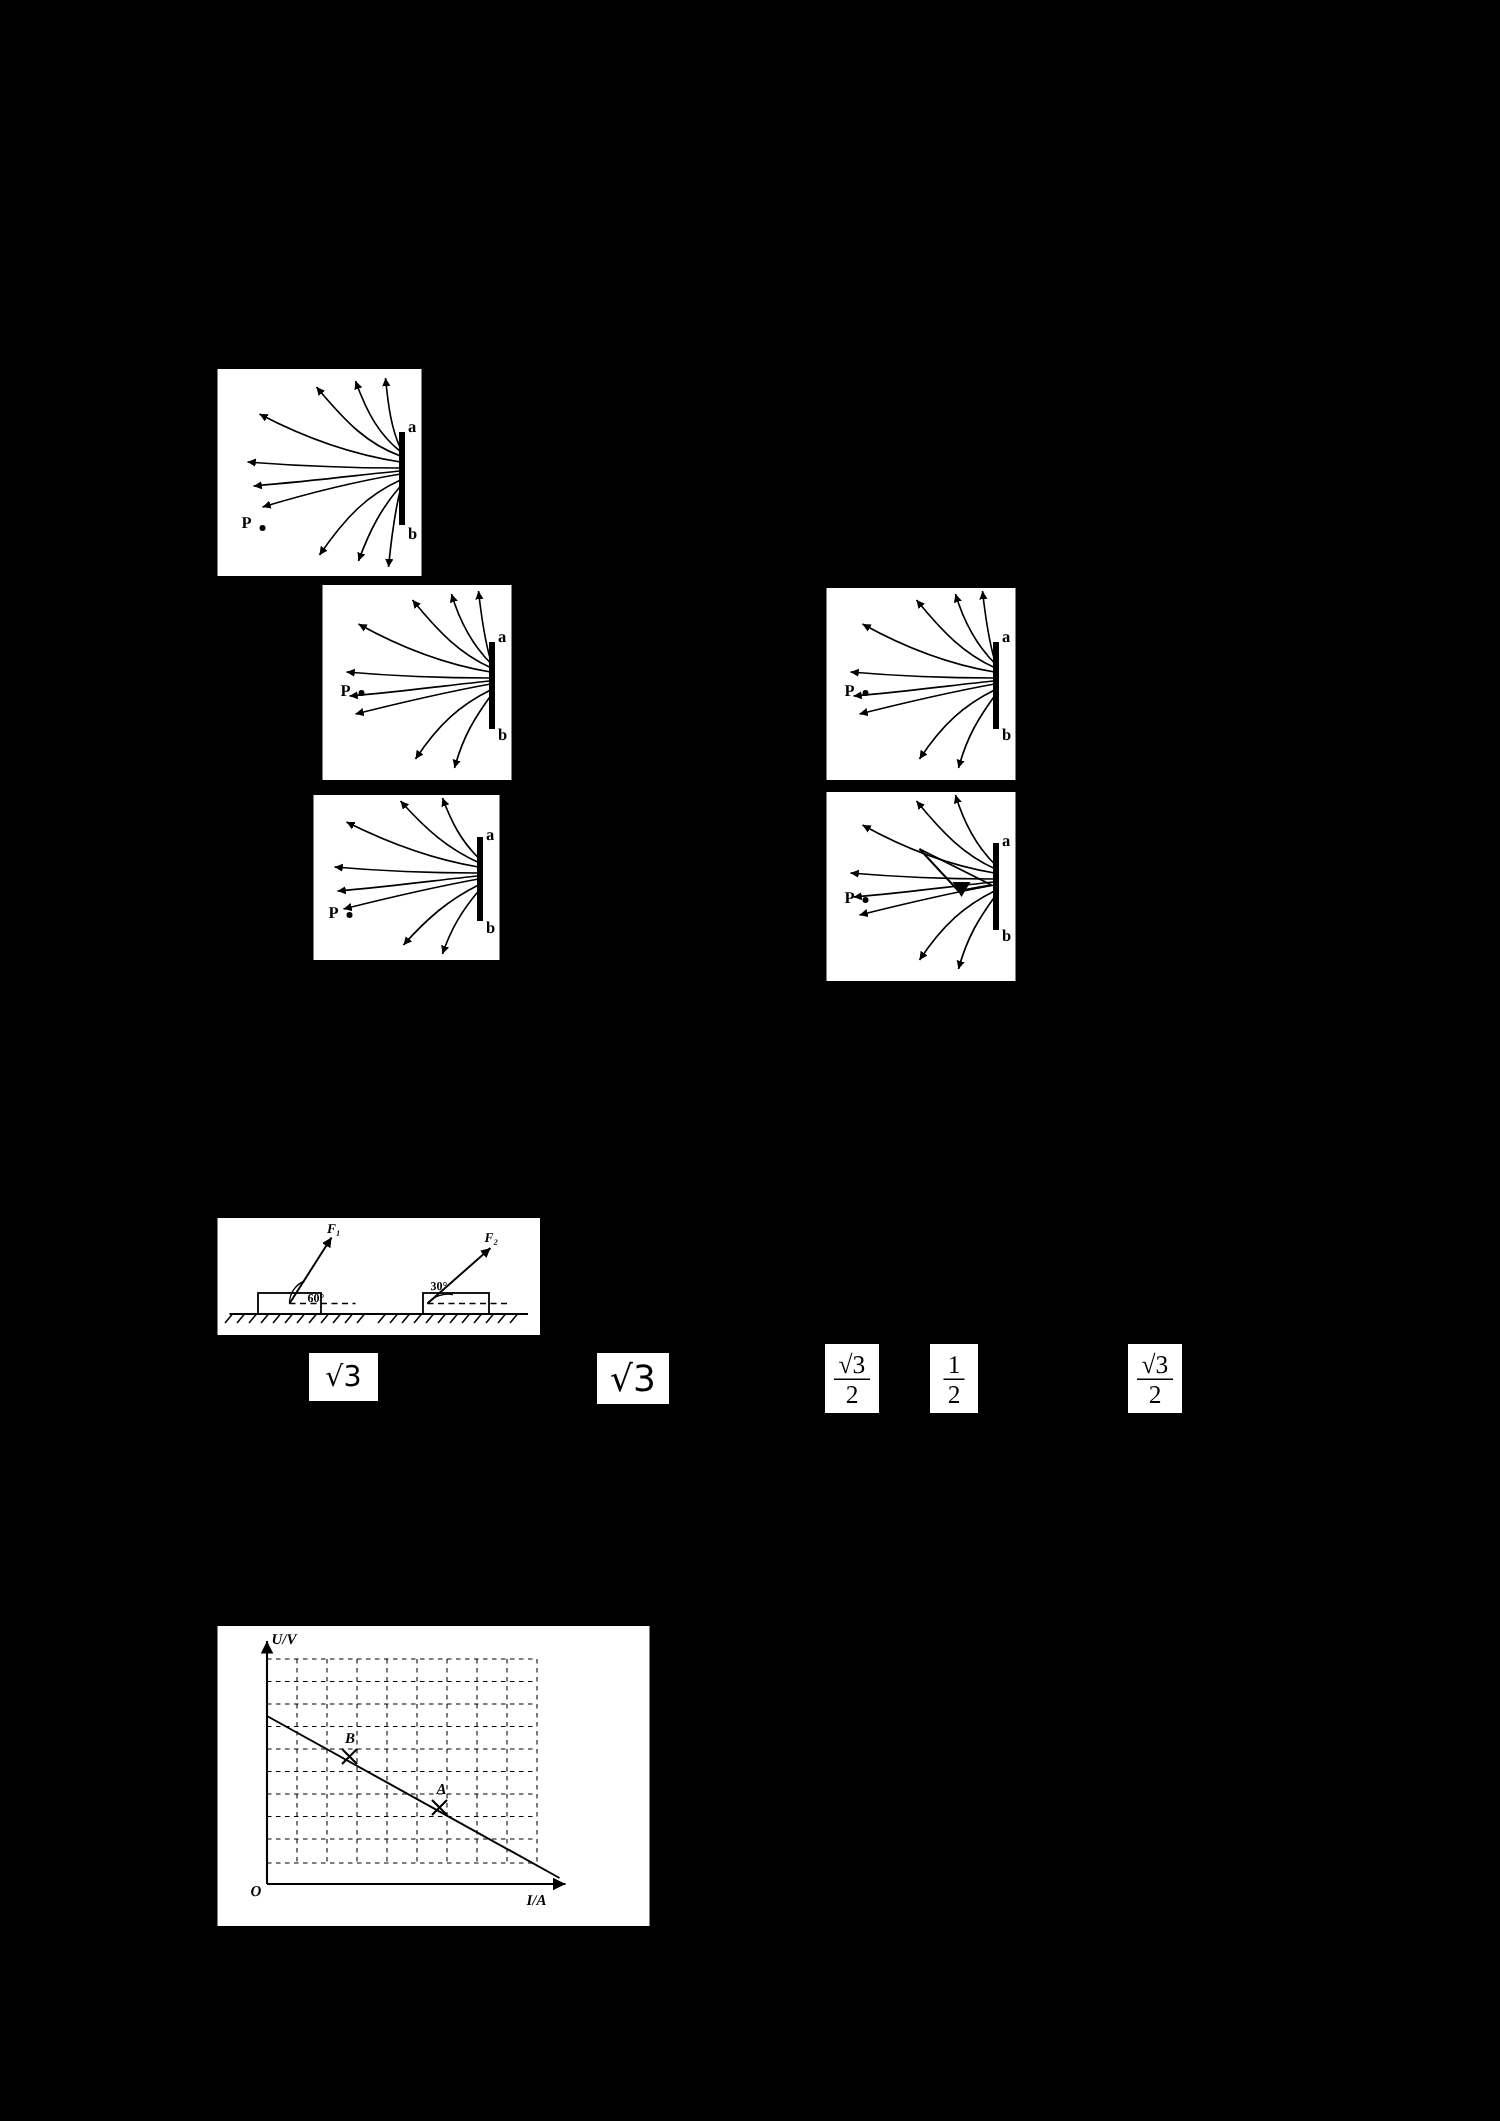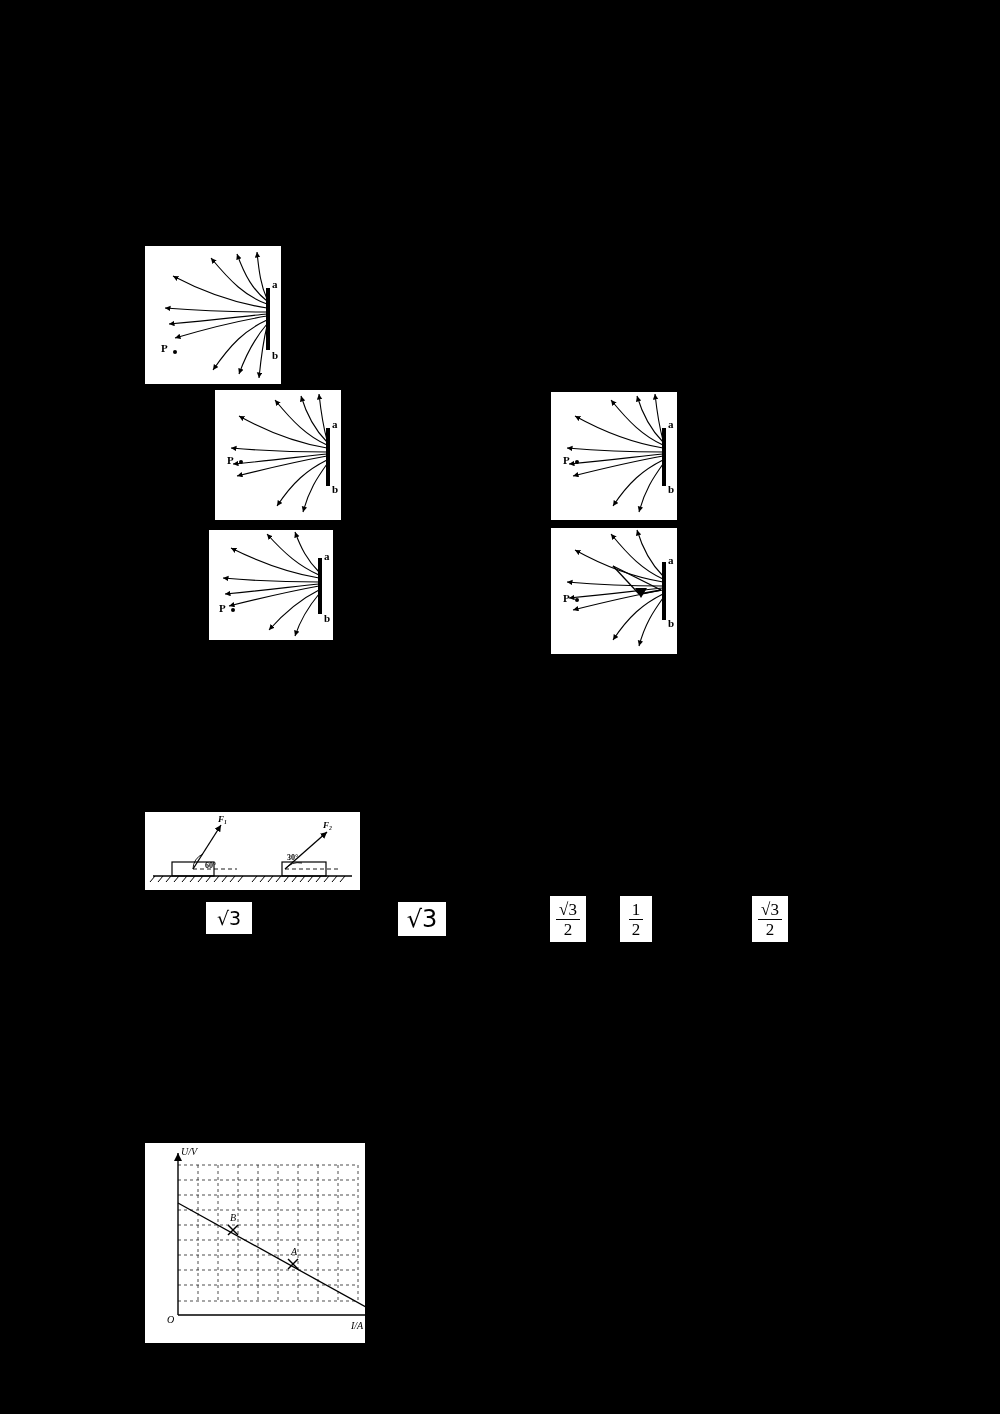--- a/index.html
+++ b/index.html
@@ -269,21 +269,21 @@
     </span>
   </div>
 
   <div class="mathbox" style="left:752px; top:896px; width:36px; height:46px;">
     <span class="frac">
       <span class="num">√3</span>
       <span class="den">2</span>
     </span>
   </div>
 
-  <div class="fig" style="left:145px; top:1143px; width:220px; height:200px;">
+  <div class="fig" style="left:145px; top:1084px; width:288px; height:200px;font-weight:bold;">
     <svg width="240" height="200" viewBox="0 0 240 200">
 
       <g stroke="#000" stroke-width="0.7" stroke-dasharray="3,3">
         <line x1="53" y1="22" x2="53" y2="158"></line>
         <line x1="73" y1="22" x2="73" y2="158"></line>
         <line x1="93" y1="22" x2="93" y2="158"></line>
         <line x1="113" y1="22" x2="113" y2="158"></line>
         <line x1="133" y1="22" x2="133" y2="158"></line>
         <line x1="153" y1="22" x2="153" y2="158"></line>
         <line x1="173" y1="22" x2="173" y2="158"></line>

